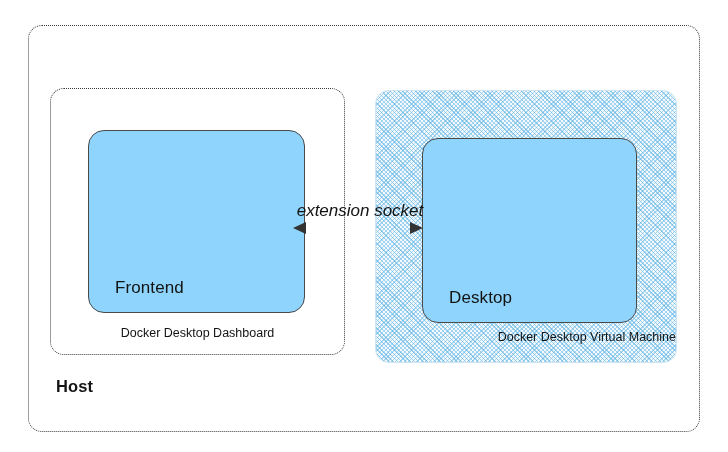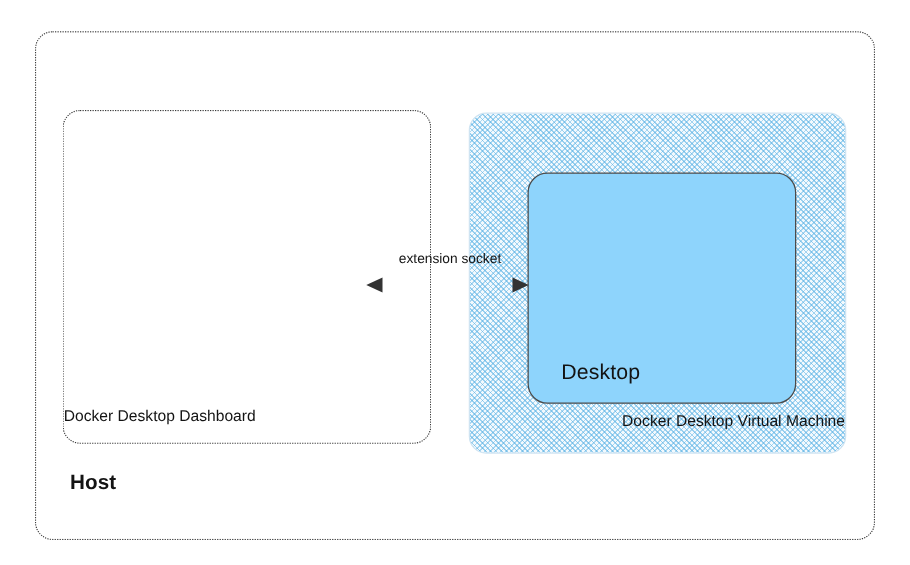--- a/index.html
+++ b/index.html
@@ -52,21 +52,21 @@
     box-sizing: border-box;
     border: 1.4px dotted #3a3a3a;
     border-radius: 14px;
     background: #ffffff;
   }
   .dashboard-label {
     position: absolute;
     left: 0;
     right: 0;
     bottom: 14px;
-    text-align: left;
+    text-align: center;
     font-size: 12.5px;
     color: #131313;
     white-space: nowrap;
     margin-top: 21px;
   }
 
   
   .vm-box {
     position: absolute;
     left: 375px;
@@ -142,37 +142,41 @@
   .connector svg {
     display: block;
     overflow: visible;
   }
   .socket-label {
     position: absolute;
     left: 296px;
     top: 201px;
     width: 128px;
     text-align: center;
-    font-size: 11px;
-    color: #131313;
-    white-space: nowrap;
+    font-size: 17px;
+    color: #131313;
+    white-space: nowrap;
+    font-style: italic;
   }
 </style>
 </head>
 <body>
 
 <div id="canvas">
 
   <div class="host-box"></div>
   <div class="host-label">Host</div>
 
   <div class="dashboard-box">
     <div class="dashboard-label">Docker Desktop Dashboard</div>
   </div>
 
+  <div class="comp-box frontend">
+    <div class="comp-label">Frontend</div>
+  </div>
 
   <div class="vm-box">
     <div class="vm-label">Docker Desktop Virtual Machine</div>
   </div>
 
   <div class="comp-box backend">
     <div class="comp-label">Desktop</div>
   </div>
 
   <div class="connector">

